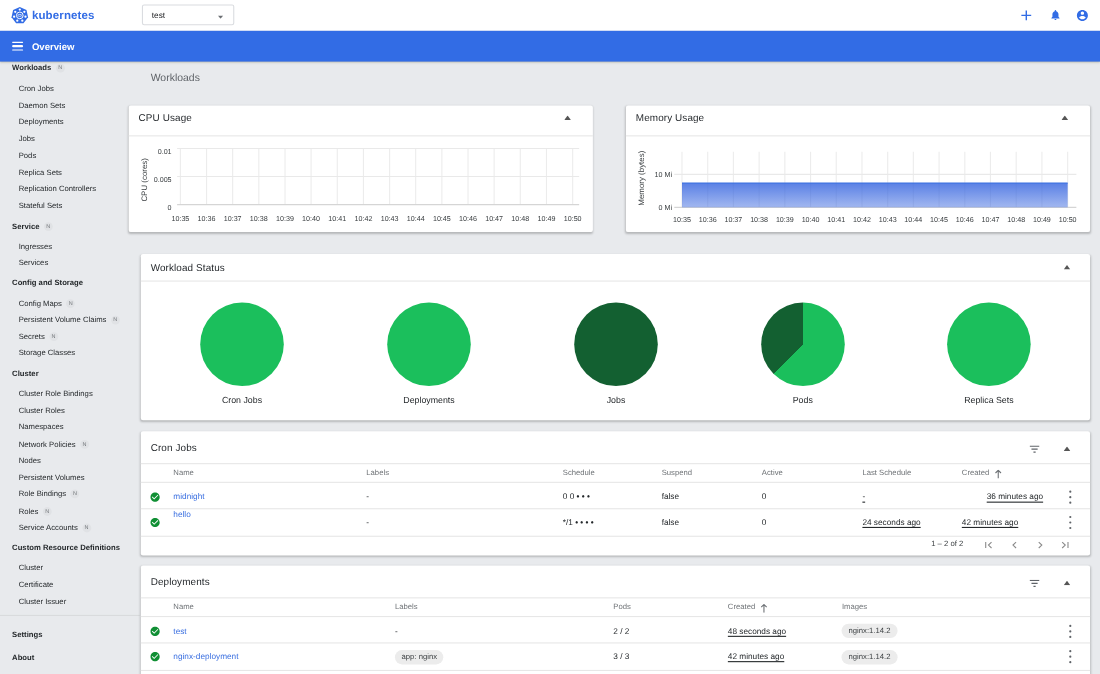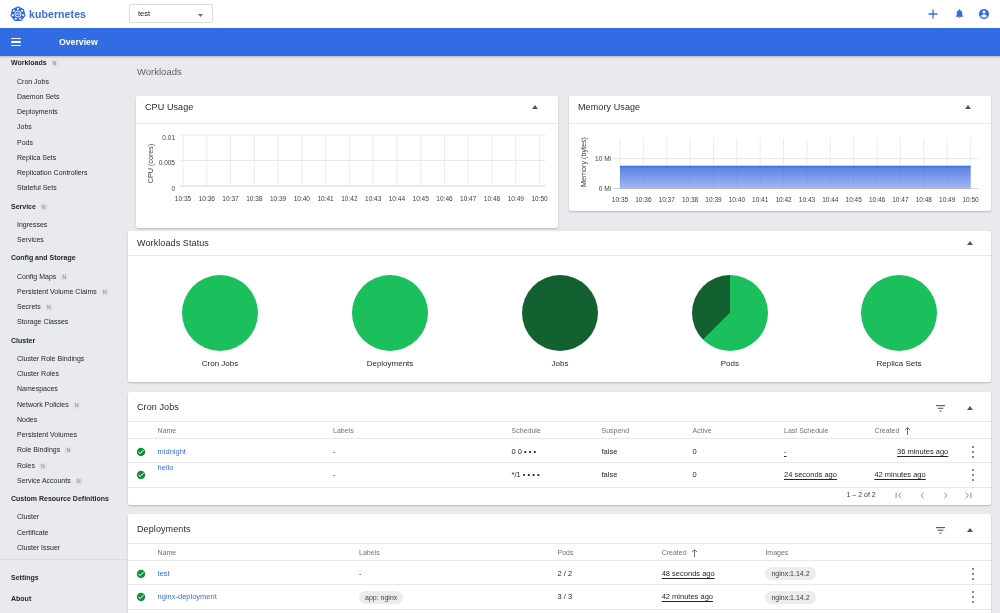--- a/index.html
+++ b/index.html
@@ -4,21 +4,21 @@
 *{margin:0;padding:0;box-sizing:border-box;}
 html,body{width:1000px;height:613px;overflow:hidden;}
 body{font-family:"Liberation Sans",sans-serif;background:#e8eaed;position:relative;}
 .header{position:absolute;left:0;top:0;width:1000px;height:28px;background:#fff;z-index:5;}
 .toolbar{position:absolute;left:0;top:28px;width:1000px;height:28px;background:#326ce5;z-index:5;box-shadow:0 1px 2px rgba(90,80,40,0.35);}
 .brand{position:absolute;left:29px;top:0;height:44px;line-height:28px;color:#326ce5;font-size:10.5px;font-weight:bold;letter-spacing:0.1px;}
 .nsbox{position:absolute;left:129px;top:4px;width:84px;height:19px;border:1px solid #dadce0;border-radius:2px;background:#fff;}
 .nsbox span{position:absolute;left:8px;top:0;line-height:18px;font-size:7.5px;color:#202124;}
 .search{position:absolute;left:220px;top:3px;width:352px;height:22px;background:#f0f2f3;border-radius:3px;}
 .search span{position:absolute;left:31px;top:0;line-height:22px;font-size:8px;color:#80868b;}
-.ovw{position:absolute;left:29px;top:0;height:18px;line-height:28px;color:#fff;font-size:8.7px;font-weight:bold;margin-left:30px;}
+.ovw{position:absolute;left:29px;top:0;height:18px;line-height:28px;color:#fff;font-size:8.7px;font-weight:bold;}
 .burger div{position:absolute;left:11px;width:10px;height:1.6px;background:#fff;border-radius:1px;}
 .side{position:absolute;left:0;top:56px;width:126px;height:557px;font-size:7px;color:#24282b;}
 .si{position:absolute;left:17px;height:10px;line-height:10px;white-space:nowrap;}
 .sh{position:absolute;left:11px;height:10px;line-height:10px;font-weight:bold;white-space:nowrap;}
 .badge{display:inline-block;width:8px;height:8px;line-height:8px;border-radius:50%;background:#e0e2e5;color:#73777b;font-size:5px;text-align:center;vertical-align:middle;margin-left:4px;font-weight:normal;}
 .card{position:absolute;background:#fff;border-radius:2px;box-shadow:0 1px 2px rgba(0,0,0,0.22);}
 .ct{position:absolute;left:9px;font-size:9px;font-weight:500;color:#1f2327;letter-spacing:0.1px;white-space:nowrap;}
 .divl{position:absolute;left:0;width:100%;height:1px;background:#e7e7e7;}
 .secttitle{position:absolute;left:137px;top:66px;font-size:9.5px;color:#5f6368;}
 .th{position:absolute;font-size:7px;color:#6e7276;height:10px;line-height:10px;white-space:nowrap;}
@@ -102,21 +102,21 @@
 <div class="si" style="top:420px">Service Accounts<span class="badge">N</span></div>
 <div class="sh" style="top:438px">Custom Resource Definitions</div>
 <div class="si" style="top:456px">Cluster</div>
 <div class="si" style="top:472px">Certificate</div>
 <div class="si" style="top:487px">Cluster Issuer</div>
 <div class="sh" style="top:517px">Settings</div>
 <div class="sh" style="top:538px">About</div>
 <div style="position:absolute;left:0;top:503px;width:127px;height:1px;background:#d9dbdd"></div>
 </div>
 <div class="secttitle">Workloads</div>
-<div class="card" style="left:136px;top:96px;width:422px;height:132px">
+<div class="card" style="left:117px;top:96px;width:422px;height:115px">
     <div class="ct" style="top:5.5px">CPU Usage</div>
     <svg class="icon" style="left:396px;top:9px" width="6" height="4" viewBox="0 0 6 4">
       <path d="M0 4 L3 0 L6 4 Z" fill="#555"></path>
     </svg>
     <div class="divl" style="top:27px"></div>
     <svg class="icon" style="left:0;top:0" width="422" height="115" viewBox="0 0 422 115">
       <line x1="47.0" y1="39" x2="47.0" y2="90" stroke="#ececec" stroke-width="1"></line>
       <line x1="70.8" y1="39" x2="70.8" y2="90" stroke="#ececec" stroke-width="1"></line>
       <line x1="94.5" y1="39" x2="94.5" y2="90" stroke="#ececec" stroke-width="1"></line>
       <line x1="118.3" y1="39" x2="118.3" y2="90" stroke="#ececec" stroke-width="1"></line>
@@ -213,21 +213,21 @@
         <text x="308.1" y="105.5">10:46</text>
         <text x="331.4" y="105.5">10:47</text>
         <text x="354.8" y="105.5">10:48</text>
         <text x="378.2" y="105.5">10:49</text>
         <text x="401.6" y="105.5">10:50</text>
       </g>
       <text x="16.5" y="66" font-size="7.2" fill="#3c4043" text-anchor="middle" transform="rotate(-90 16.5 66)">Memory (bytes)</text>
     </svg>
   </div>
 <div class="card" style="left:128px;top:230.5px;width:863px;height:151.5px">
-    <div class="ct" style="top:7px">Workloads Status</div>
+    <div class="ct" style="top:7px">Workload Status</div>
     <svg class="icon" style="left:838.5px;top:10.5px" width="6" height="4" viewBox="0 0 6 4">
       <path d="M0 4 L3 0 L6 4 Z" fill="#555"></path>
     </svg>
     <div class="divl" style="top:24px"></div>
     <div class="pie" style="left:54px;top:44.5px;background:#1bbf5c"></div>
     <div class="pielab" style="left:32px;top:128.5px">Cron Jobs</div>
     <div class="pie" style="left:224px;top:44.5px;background:#1bbf5c"></div>
     <div class="pielab" style="left:202px;top:128.5px">Deployments</div>
     <div class="pie" style="left:394px;top:44.5px;background:#136031"></div>
     <div class="pielab" style="left:372px;top:128.5px">Jobs</div>

